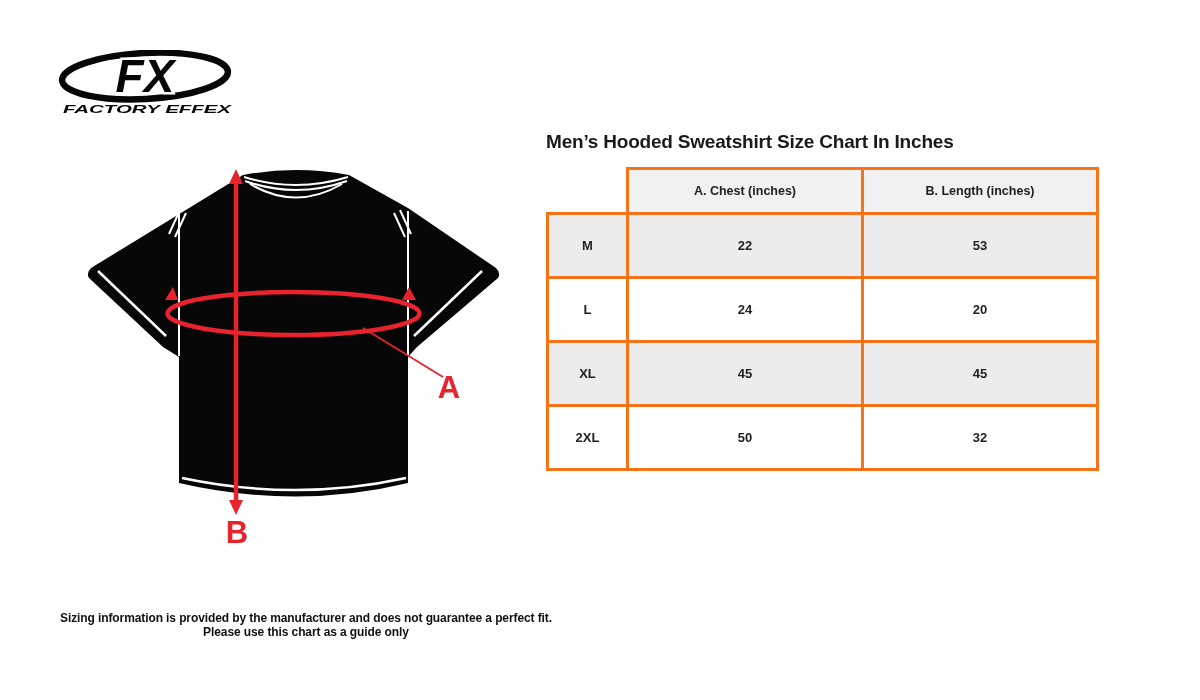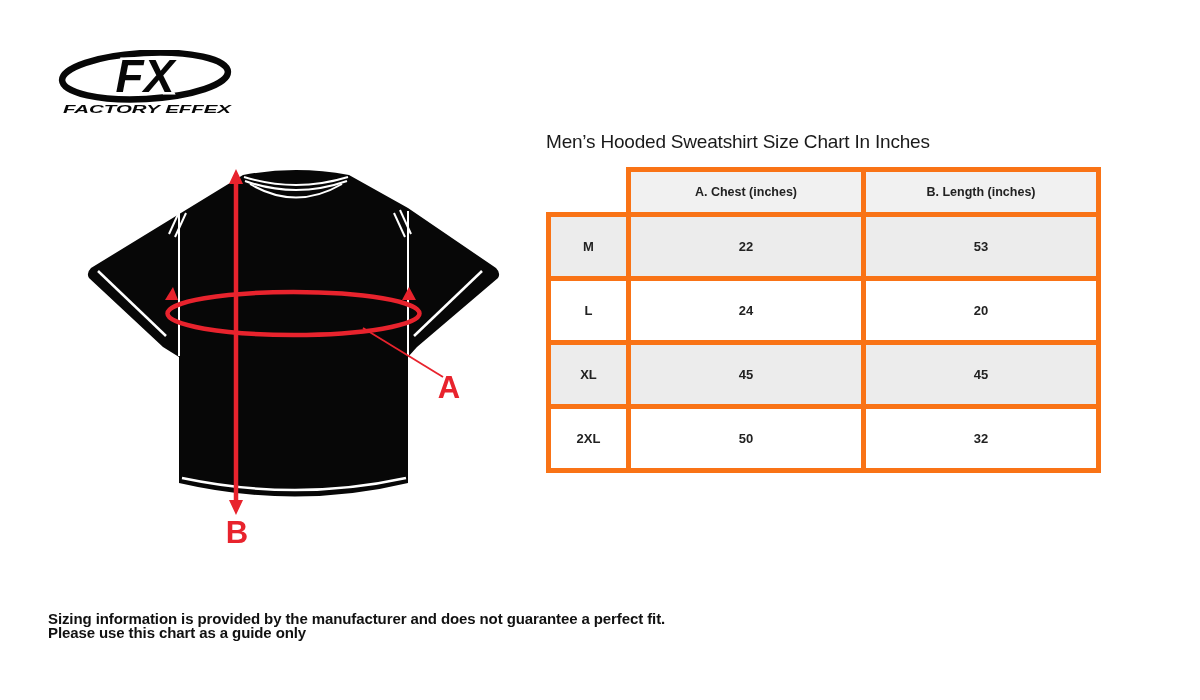--- a/index.html
+++ b/index.html
@@ -16,52 +16,52 @@
 
   
   .logo { left: 57px; top: 50px; width: 186px; height: 68px; text-decoration: underline; }
 
   
   .shirt { left: 60px; top: 150px; width: 460px; height: 420px; }
 
   
   .chart-title {
     left: 546px; top: 131px;
-    font-size: 19px; font-weight: 400; color: #1a1a1a;
+    font-size: 19px; font-weight: 700; color: #1a1a1a;
     letter-spacing: -0.2px; white-space: nowrap;
   }
   table.size-table {
     position: absolute; left: 546px; top: 167px;
     width: 550px; border-collapse: collapse;
     table-layout: fixed;
   }
   table.size-table col.c-size   { width: 80px;  }
   table.size-table col.c-chest  { width: 235px; }
   table.size-table col.c-length { width: 235px; }
   table.size-table th, table.size-table td {
-    border: 5px solid #f97316;
+    border: 3px solid #f97316;
     text-align: center; vertical-align: middle;
     font-weight: 700; color: #222;
   }
   table.size-table thead th {
     height: 45px; background: #f1f1f1; font-size: 12.5px;
   }
   table.size-table thead th.corner {
     background: transparent; border: none;
   }
   table.size-table tbody tr { height: 64px; }
   table.size-table tbody tr:nth-child(odd)  { background: #ececec; }
   table.size-table tbody tr:nth-child(even) { background: #ffffff; }
   table.size-table tbody th, table.size-table tbody td { font-size: 13px; }
 
   
   .footer {
-    left: 48px; top: 612px;
-    font-size: 15px; font-weight: 700; color: #111;
-    line-height: 13.5px; letter-spacing: -0.1px;
+    left: 60px; top: 612px;
+    font-size: 12px; font-weight: 700; color: #111;
+    line-height: 13.5px; letter-spacing: -0.1px; text-align: center;
   }
 </style>
 </head>
 <body>
 
 <div class="abs logo">
   <svg width="186" height="68" viewBox="0 0 186 68">
     <ellipse cx="88" cy="26" rx="83" ry="23" fill="none" stroke="#070707" stroke-width="6.5" transform="rotate(-3 88 26)"></ellipse>
     <text x="88" y="42" text-anchor="middle" font-family="Liberation Sans, sans-serif" font-size="46" font-weight="700" font-style="italic" fill="#070707" stroke="#ffffff" stroke-width="5" paint-order="stroke">FX</text>
     <text x="6" y="63" textLength="168" lengthAdjust="spacingAndGlyphs" font-family="Liberation Sans, sans-serif" font-size="11.5" font-weight="700" font-style="italic" fill="#070707">FACTORY EFFEX</text>

